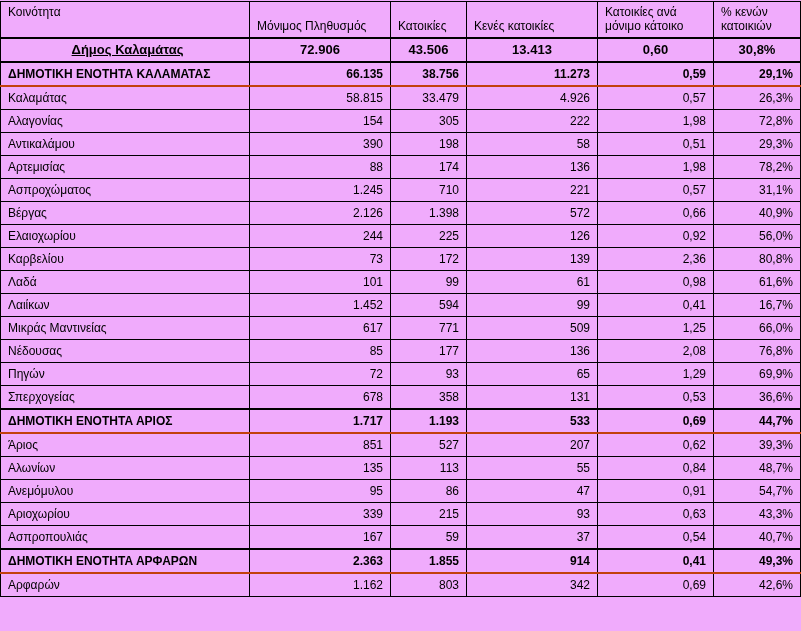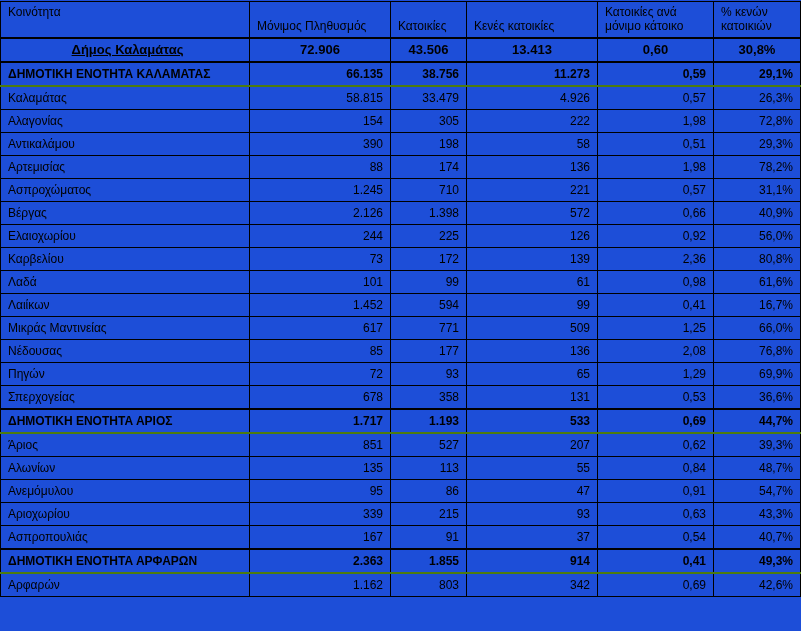--- a/index.html
+++ b/index.html
@@ -5,21 +5,21 @@
   html, body {
     margin: 0;
     padding: 0;
     background: #ffffff;
     font-family: "Liberation Sans", "DejaVu Sans", sans-serif;
     color: #000;
   }
   .page {
     width: 801px;
     height: 631px;
-    background: #1d4ed8;
+    background: #f0abfc;
     overflow: hidden;
   }
   table.census {
     border-collapse: collapse;
     table-layout: fixed;
     width: 800px;
     margin: 1px 0 0 0;
   }
   table.census th,
   table.census td {
@@ -60,21 +60,21 @@
   }
   table.census tr.total td:first-child {
     text-align: center;
     text-decoration: underline;
     padding-left: 12px;
   }
   
   table.census tr.section td {
     font-weight: bold;
     border-top: 2px solid #000;
-    border-bottom: 2px solid #4d7c0f;
+    border-bottom: 2px solid #c2410c;
   }
 </style>
 </head>
 <body>
 
 <div class="page">
   <table class="census">
     <colgroup>
       <col style="width:249px">
       <col style="width:141px">
@@ -258,21 +258,21 @@
           <td>Αριοχωρίου</td>
           <td>339</td>
           <td>215</td>
           <td>93</td>
           <td>0,63</td>
           <td>43,3%</td>
         </tr>
         <tr class="normal">
           <td>Ασπροπουλιάς</td>
           <td>167</td>
-          <td>91</td>
+          <td>59</td>
           <td>37</td>
           <td>0,54</td>
           <td>40,7%</td>
         </tr>
         <tr class="section">
           <td>ΔΗΜΟΤΙΚΗ ΕΝΟΤΗΤΑ ΑΡΦΑΡΩΝ</td>
           <td>2.363</td>
           <td>1.855</td>
           <td>914</td>
           <td>0,41</td>

